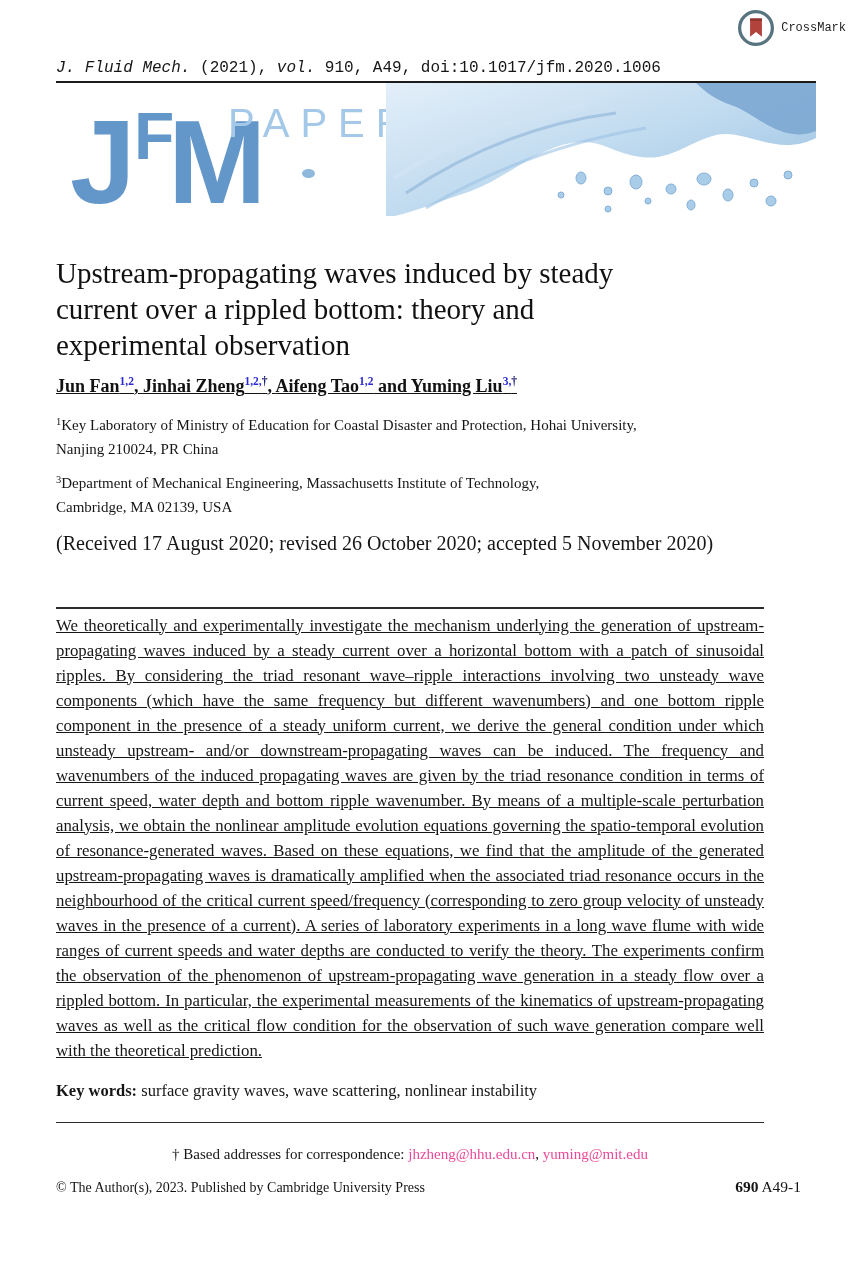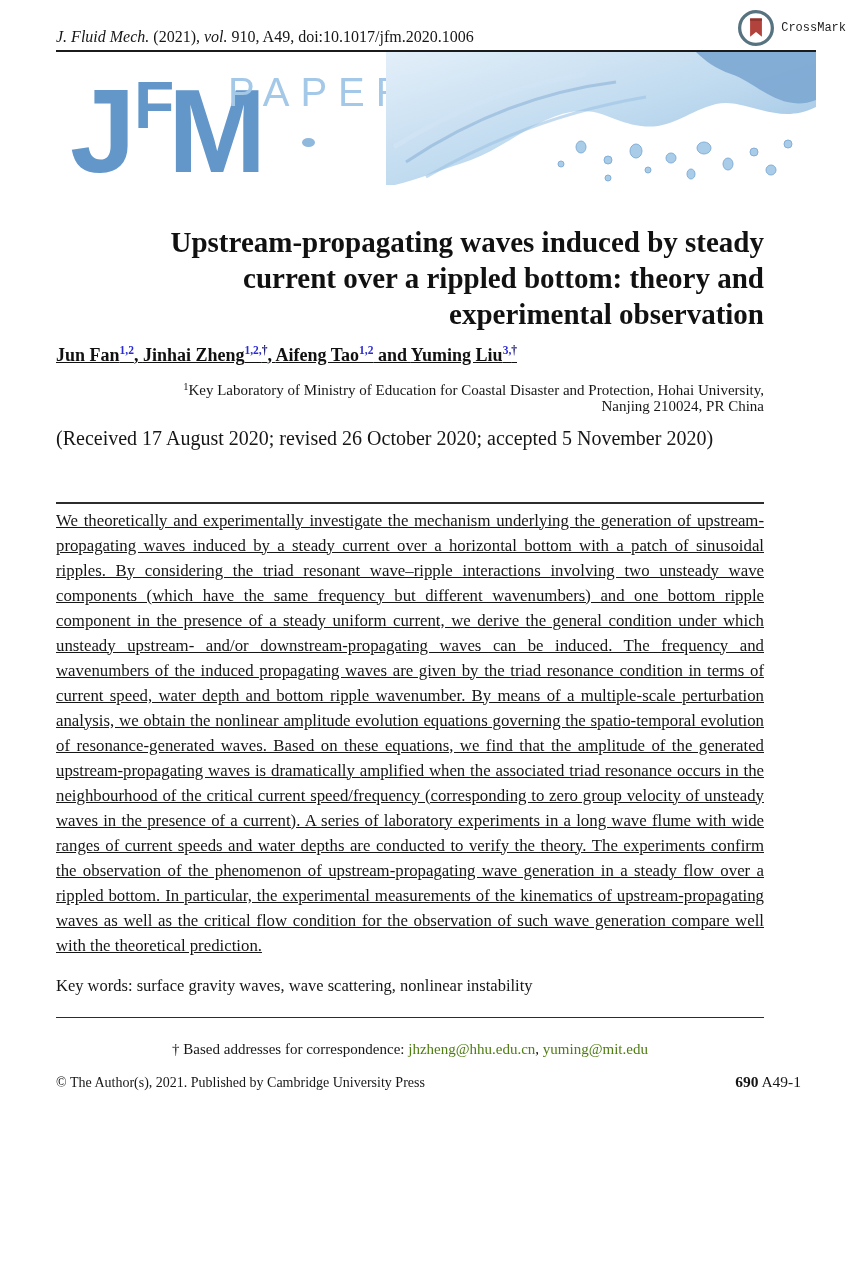--- a/index.html
+++ b/index.html
@@ -20,21 +20,21 @@
     position: absolute; top: 8px; right: 14px;
     display: flex; align-items: center; gap: 5px;
     cursor: pointer;
   }
   .crossmark .cm-label {
     font-family: Liberation Mono, monospace;
     font-size: 12px; color: #1d1d1d;
   }
 
   
-  .citation { margin-top: 28px; font-size: 16px; width: 760px; }
+  .citation { margin-top: 59px; font-size: 16px; width: 760px; font-family: Liberation Mono, monospace; }
   .citation .it { font-style: italic; }
 
   
   .banner {
     position: relative;
     margin-top: 4px;
     width: 760px; height: 135px;
     border-top: 2.5px solid #1b1b1b;
     background: #ffffff;
     overflow: hidden;
@@ -49,51 +49,51 @@
     font-family: "Liberation Sans", sans-serif;
     font-size: 40px; letter-spacing: 11px; color: #a4c8e8;
   }
   .splash { position: absolute; right: 0; top: 0; }
   .dropA { position: absolute; left: 246px; top: 86px; width: 13px; height: 9px;
            border-radius: 50%; background: #8fb8dd; }
 
   
   .title {
     margin-top: 39px; width: 708px;
-    font-size: 29px; font-weight: 700; line-height: 36px;
-    white-space: pre-line; color: #111; text-align: right;
+    font-size: 29px; font-weight: 400; line-height: 36px;
+    white-space: pre-line; color: #111;
   }
   .authors { margin-top: 12px; font-size: 18px; font-weight: 700; color: #111; text-decoration: underline; }
   .authors sup { font-size: 11.5px; vertical-align: 7px; font-weight: 700; }
   .authors sup.snum { color: #2b2bd4; }
   .authors sup.sdag { color: #16166e; }
   .affiliations { margin-top: 13px; width: 708px; }
-  .aff { font-size: 15px; line-height: 16px; margin-bottom: 7px; text-align: right; }
+  .aff { font-size: 15px; line-height: 24px; margin-bottom: 7px; }
   .aff sup { font-size: 10.5px; vertical-align: 5px; }
   .aff .afftext { white-space: pre-line; }
   .received { margin-top: 13px; font-size: 20px; }
 
   
   .rule-col { width: 708px; height: 1.6px; background: #2c2c2c; }
   .r2 { margin-top: 52px; }
   .r3 { margin-top: 21px; }
 
   
   .abstract {
     margin-top: 4px; width: 708px;
     font-size: 16.8px; line-height: 25px;
     text-align: justify;
     text-decoration: underline;
   }
   .keywords { margin-top: 18px; width: 708px; font-size: 16.5px; }
-  .keywords b { font-weight: 400; }
+  .keywords b { font-weight: 700; }
 
   
   .footnote { margin-top: 23px; width: 708px; text-align: center; font-size: 15px; }
-  .footnote .email { color: #4d7c0f; text-decoration: none; cursor: pointer; }
+  .footnote .email { color: #ec4899; text-decoration: none; cursor: pointer; }
   .bottomrow {
     margin-top: 15px; width: 745px;
     display: flex; justify-content: space-between; align-items: baseline;
   }
   .copyright { font-size: 14px; }
   .pageid { font-size: 15.5px; }
   .pageid b { font-weight: 700; }
 </style>
 </head>
 <body>
@@ -154,33 +154,35 @@
 
     <h1 class="title">Upstream-propagating waves induced by steady
 current over a rippled bottom: theory and
 experimental observation</h1>
 
     <div class="authors"><span><span>Jun Fan</span><sup class="snum">1,2</sup><sup class="sdag"></sup><span>, </span></span><span><span>Jinhai Zheng</span><sup class="snum">1,2,</sup><sup class="sdag">†</sup><span>, </span></span><span><span>Aifeng Tao</span><sup class="snum">1,2</sup><sup class="sdag"></sup><span> and </span></span><span><span>Yuming Liu</span><sup class="snum">3,</sup><sup class="sdag">†</sup><span></span></span></div>
 
     <div class="affiliations">
       <div class="aff"><sup>1</sup><span class="afftext">Key Laboratory of Ministry of Education for Coastal Disaster and Protection, Hohai University,
 Nanjing 210024, PR China</span></div>
+      <div class="aff"><sup>3</sup><span class="afftext">Department of Mechanical Engineering, Massachusetts Institute of Technology,
+Cambridge, MA 02139, USA</span></div>
     </div>
 
     <div class="received">(Received 17 August 2020; revised 26 October 2020; accepted 5 November 2020)</div>
 
     <div class="rule-col r2"></div>
 
     <p class="abstract">We theoretically and experimentally investigate the mechanism underlying the generation of upstream-propagating waves induced by a steady current over a horizontal bottom with a patch of sinusoidal ripples. By considering the triad resonant wave–ripple interactions involving two unsteady wave components (which have the same frequency but different wavenumbers) and one bottom ripple component in the presence of a steady uniform current, we derive the general condition under which unsteady upstream- and/or downstream-propagating waves can be induced. The frequency and wavenumbers of the induced propagating waves are given by the triad resonance condition in terms of current speed, water depth and bottom ripple wavenumber. By means of a multiple-scale perturbation analysis, we obtain the nonlinear amplitude evolution equations governing the spatio-temporal evolution of resonance-generated waves. Based on these equations, we find that the amplitude of the generated upstream-propagating waves is dramatically amplified when the associated triad resonance occurs in the neighbourhood of the critical current speed/frequency (corresponding to zero group velocity of unsteady waves in the presence of a current). A series of laboratory experiments in a long wave flume with wide ranges of current speeds and water depths are conducted to verify the theory. The experiments confirm the observation of the phenomenon of upstream-propagating wave generation in a steady flow over a rippled bottom. In particular, the experimental measurements of the kinematics of upstream-propagating waves as well as the critical flow condition for the observation of such wave generation compare well with the theoretical prediction.</p>
 
     <p class="keywords"><b>Key words:</b><span> surface gravity waves, wave scattering, nonlinear instability</span></p>
 
     <div class="rule-col r3"></div>
 
     <div class="footnote"><span>†</span><span> Based addresses for correspondence: </span><a class="email">jhzheng@hhu.edu.cn</a><span>, </span><a class="email">yuming@mit.edu</a></div>
 
     <div class="bottomrow">
-      <span class="copyright">© The Author(s), 2021. Published by Cambridge University Press</span>
+      <span class="copyright">© The Author(s), 2023. Published by Cambridge University Press</span>
       <span class="pageid"><b>690</b><span> A49-1</span></span>
     </div>
 
   </div>
 </div>
 
 </body></html>

